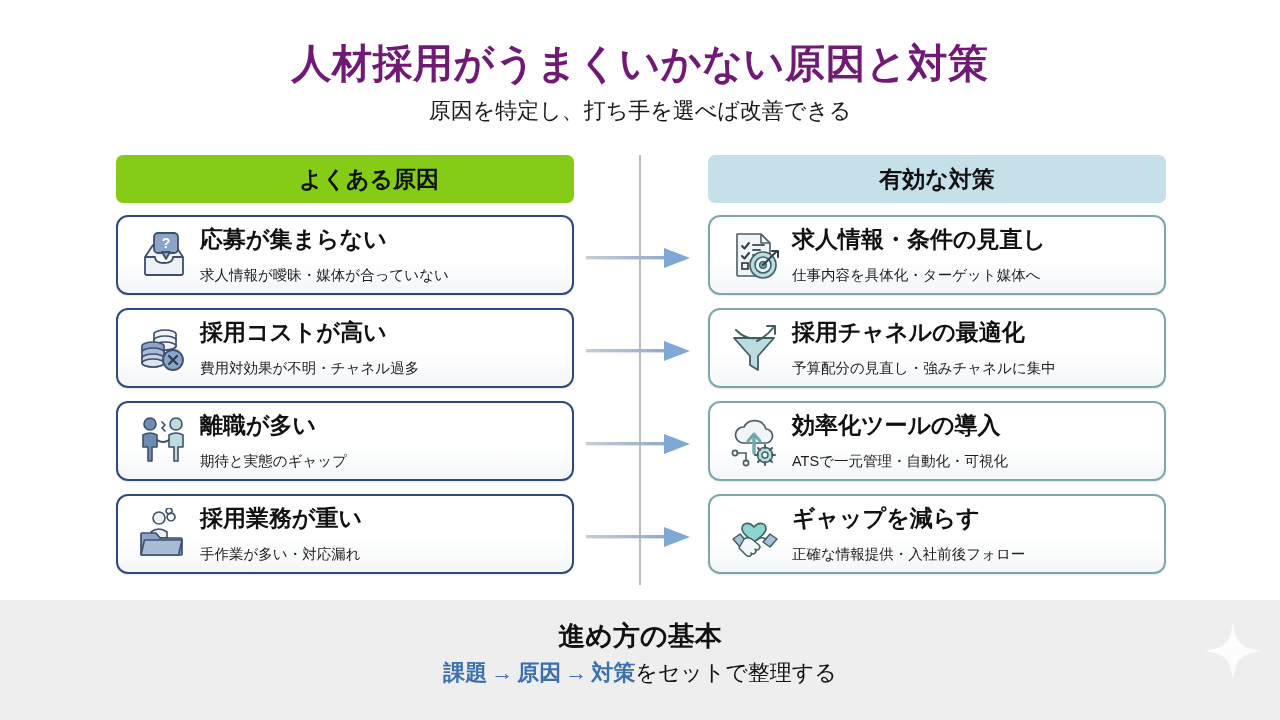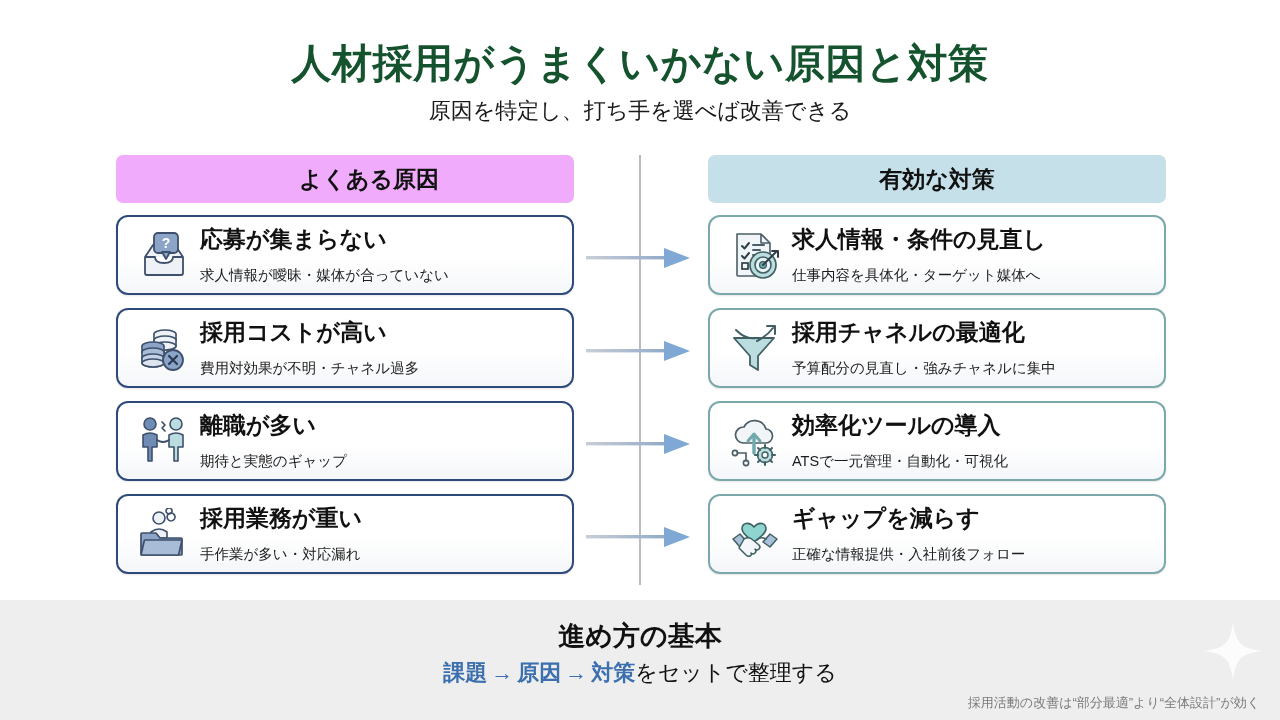--- a/index.html
+++ b/index.html
@@ -12,40 +12,40 @@
   #slide {
     position: relative;
     width: 1280px; height: 720px;
     background: #ffffff;
   }
 
   
   .title {
     position: absolute; top: 36px; left: 0; width: 1280px;
     text-align: center;
-    font-size: 40px; font-weight: bold; color: #14532d;
+    font-size: 40px; font-weight: bold; color: #701a75;
     letter-spacing: 0.5px;
   }
   .subtitle {
     position: absolute; top: 96px; left: 0; width: 1280px;
     text-align: center;
     font-size: 22px; font-weight: normal; color: #1a1a1a;
   }
 
   
   .col { position: absolute; top: 155px; width: 458px; }
   .col-left  { left: 116px; }
   .col-right { left: 708px; }
 
   .col-head {
     height: 48px; border-radius: 7px;
     display: flex; align-items: center; justify-content: center;
     font-size: 23px; font-weight: bold; color: #111111;
   }
-  .col-head-left  { background: #f0abfc; padding-left: 48px; }
+  .col-head-left  { background: #84cc16; padding-left: 48px; }
   .col-head-right { background: #c6e0ea; }
 
   .cards { margin-top: 12px; }
 
   .card {
     position: relative;
     height: 80px;
     margin-bottom: 13px;
     border-radius: 12px;
     background: linear-gradient(180deg,#ffffff 0%,#ffffff 55%,#f4f6f9 100%);
@@ -330,16 +330,15 @@
   </div>
 
   <div class="footer">
     <svg class="sparkle" viewBox="0 0 60 60">
       <path d="M30 0 C33 22 38 27 60 30 C38 33 33 38 30 60 C27 38 22 33 0 30 C22 27 27 22 30 0 z" fill="#ffffff" opacity="0.9"></path>
     </svg>
     <div class="footer-title">進め方の基本</div>
     <div class="footer-line">
       <span class="accent">課題</span><span class="arrowch">→</span><span class="accent">原因</span><span class="arrowch">→</span><span class="accent">対策</span><span>をセットで整理する</span>
     </div>
-    <div class="footer-note">採用活動の改善は“部分最適”より“全体設計”が効く</div>
   </div>
 
 </div>
 
 </body></html>

